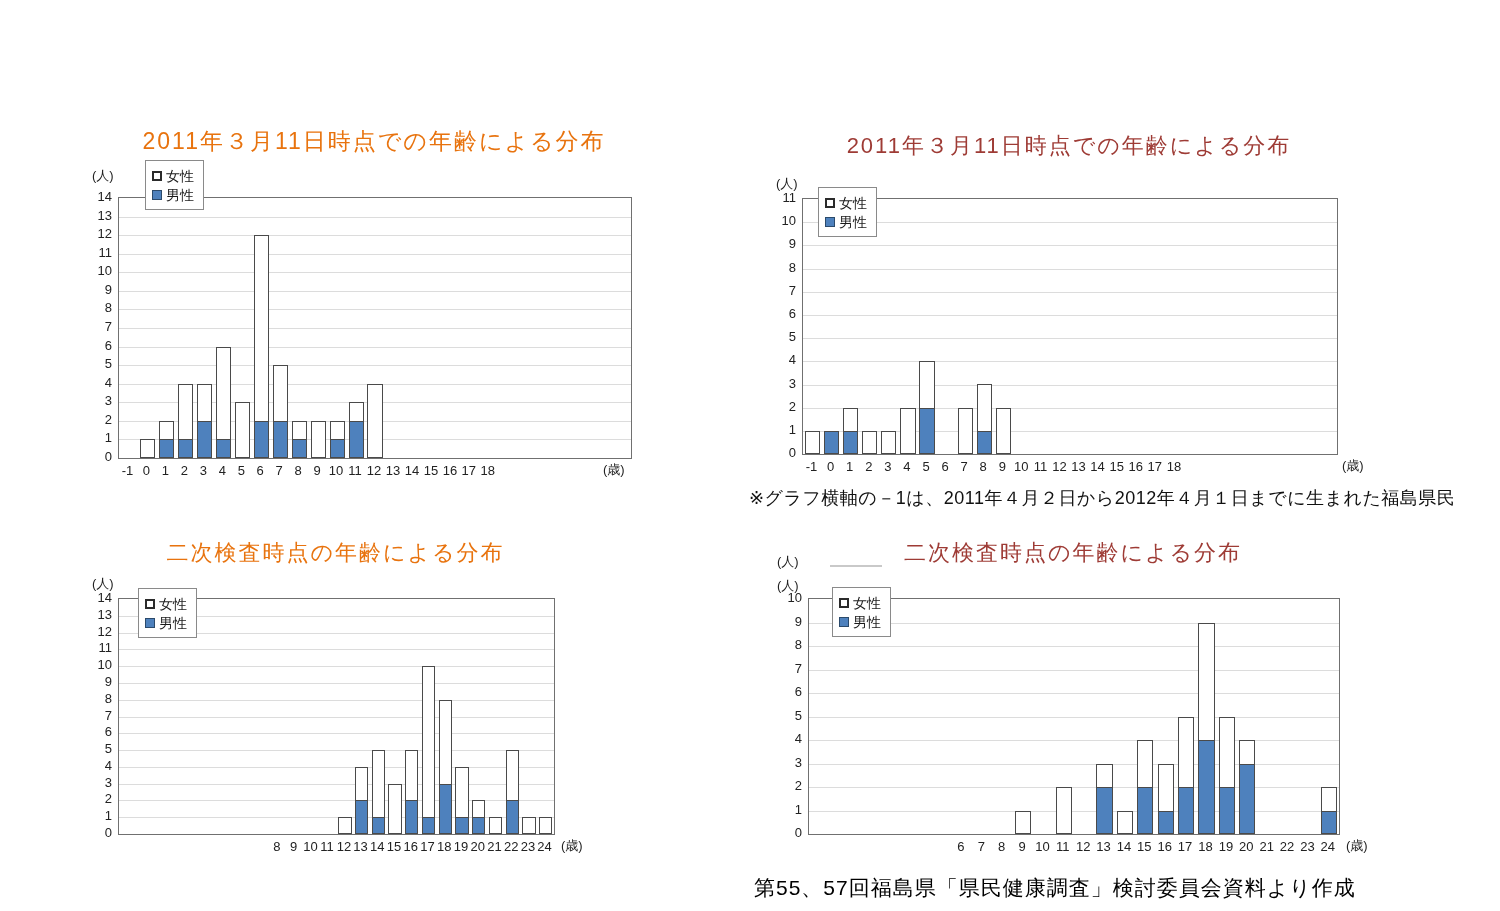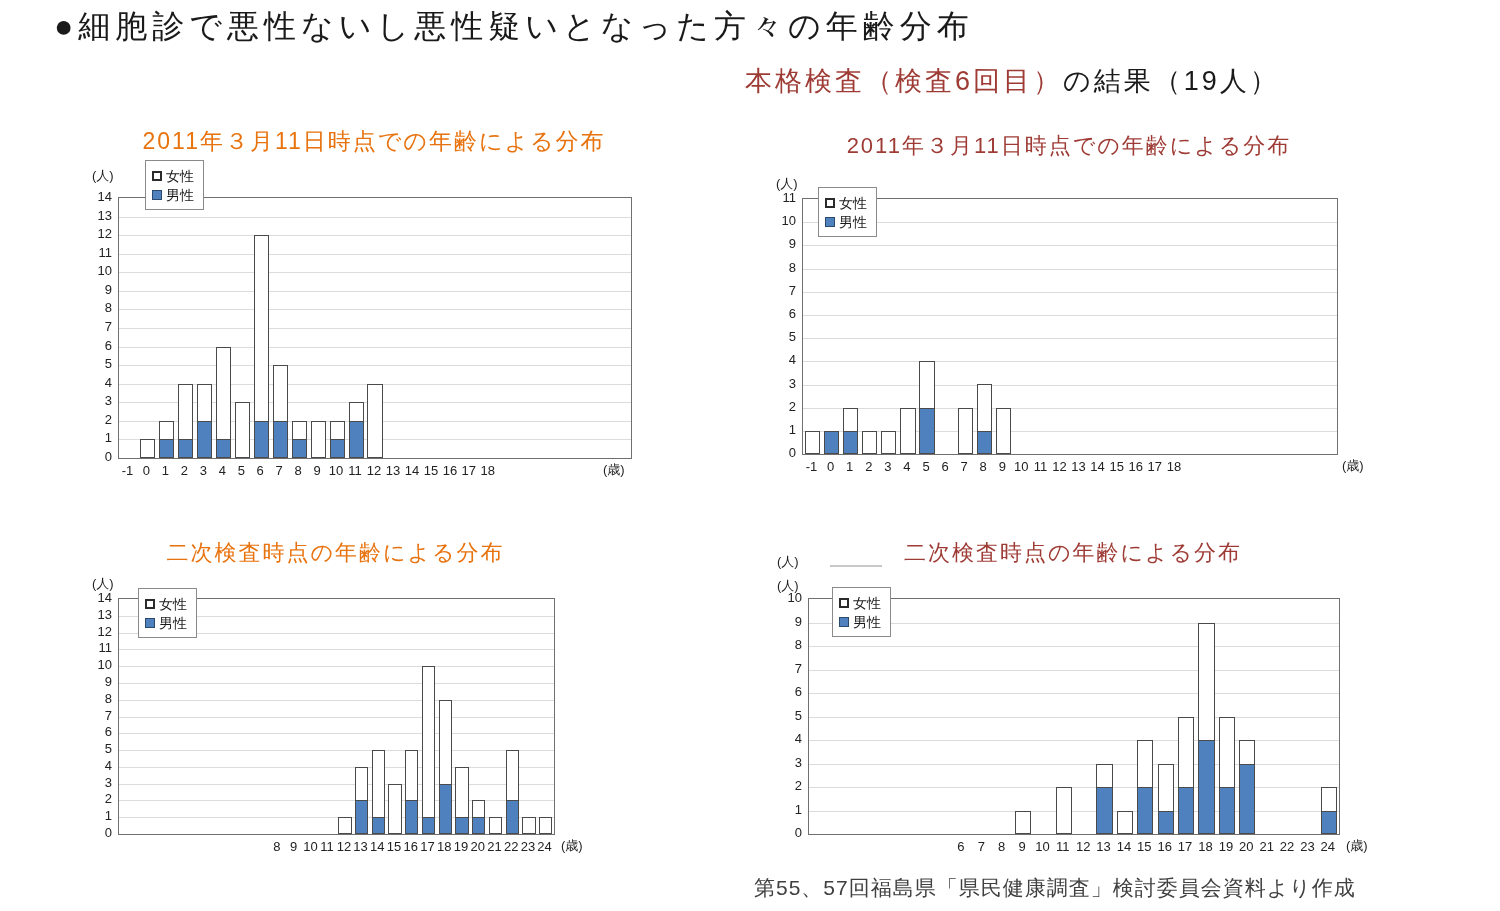--- a/index.html
+++ b/index.html
@@ -3,44 +3,42 @@
 <meta charset="utf-8">
 <style>
   html,body{margin:0;padding:0;background:#ffffff;}
   .canvas{position:relative;width:1500px;height:911px;background:#ffffff;overflow:hidden;
           font-family:"Liberation Sans","DejaVu Sans",sans-serif;color:#1a1a1a;}
   .main-title{position:absolute;left:54px;top:5px;font-size:32px;font-weight:500;letter-spacing:5px;white-space:nowrap;}
   .heading{position:absolute;top:63px;font-size:27px;font-weight:500;letter-spacing:3px;white-space:nowrap;}
   .heading-left{left:60px;}
   .heading-right{left:745px;}
   .note{position:absolute;left:749px;top:486px;font-size:18px;letter-spacing:0.5px;white-space:nowrap;color:#111;}
-  .source{position:absolute;left:754px;top:874px;font-size:21px;letter-spacing:1px;white-space:nowrap;color:#404040;}
+  .source{position:absolute;left:754px;top:874px;font-size:21px;letter-spacing:1px;white-space:nowrap;color:#000000;}
   .chart-block{position:absolute;}
   .plot{position:absolute;background:#fff;border:1px solid #707070;box-sizing:content-box;}
   .gridline{position:absolute;left:0;right:0;height:1px;background:#dcdcdc;}
   .chart-title{position:absolute;text-align:center;font-weight:500;letter-spacing:2px;white-space:nowrap;}
   .ytick{position:absolute;width:32px;text-align:right;font-size:13px;color:#222;line-height:14px;}
   .xtick{position:absolute;font-size:13px;color:#222;transform:translateX(-50%);white-space:nowrap;}
   .axis-unit{position:absolute;font-size:13px;color:#222;white-space:nowrap;}
   .legend{position:absolute;background:#fff;border:1px solid #8a8a8a;padding:4px 9px 3px 6px;z-index:6;}
   .legend-row{display:flex;align-items:center;margin:3px 0;font-size:14px;line-height:16px;white-space:nowrap;}
   .swatch{width:10px;height:10px;display:inline-block;margin-right:4px;box-sizing:border-box;}
   .swatch-female{background:#ffffff;border:2px solid #2b2b2b;}
   .swatch-male{border:1px solid #2b4a6b;}
   .bar-seg{position:absolute;box-sizing:border-box;border:1px solid #4a4a4a;z-index:3;}
   .artifact-line{position:absolute;height:2px;background:#c9c9c9;}
 </style>
 </head>
 <body>
 
 <div class="canvas">
-  <div class="main-title">●細胞診で悪性ないし悪性疑いとなった方々の年齢分布</div>
-
-
-  <div class="heading heading-right"><span style="color: rgb(158, 59, 53);">本格検査（検査6回目）</span><span>の結果（19人）</span></div>
+
+
 
   <div id="charts">
       <div class="chart-block" style="left: 118px; top: 197px; width: 512px; height: 260px;">
         <div class="chart-title" style="left: 0px; top: -71px; width: 512px; font-size: 23px; color: rgb(232, 115, 14);">2011年３月11日時点での年齢による分布</div>
         <div class="plot" style="width: 512px; height: 260px;">
           <div class="gridline" style="top: 241.4px;"></div>
           <div class="gridline" style="top: 222.9px;"></div>
           <div class="gridline" style="top: 204.3px;"></div>
           <div class="gridline" style="top: 185.7px;"></div>
           <div class="gridline" style="top: 167.1px;"></div>
@@ -351,14 +349,15 @@
           <div class="legend-row">
             <span class="swatch swatch-male" style="background: rgb(78, 129, 189);"></span>
             <span>男性</span>
           </div>
         </div>
       </div>
     </div>
 
   <div class="artifact-line" style="left:830px;top:565px;width:52px;"></div>
 
+  <div class="note">※グラフ横軸の－1は、2011年４月２日から2012年４月１日までに生まれた福島県民</div>
   <div class="source">第55、57回福島県「県民健康調査」検討委員会資料より作成</div>
 </div>
 
 </body></html>

